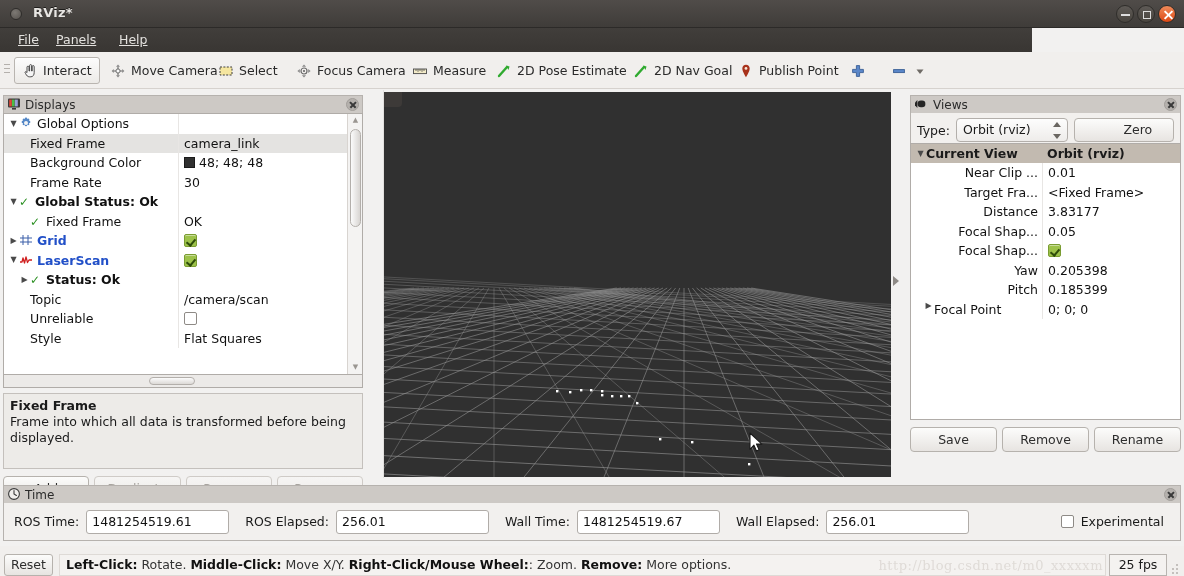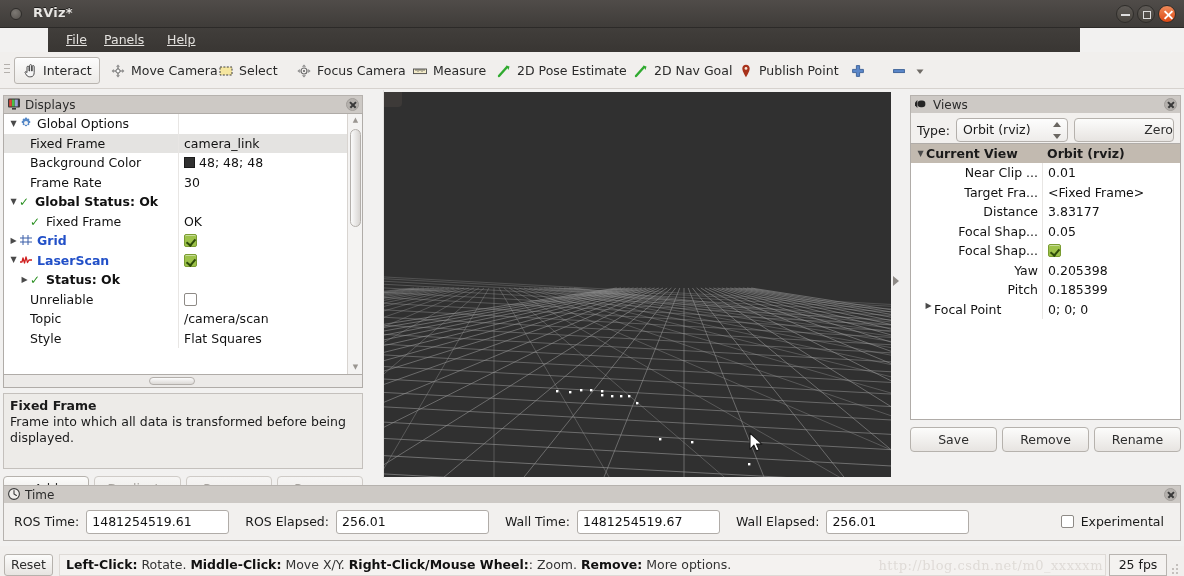--- a/index.html
+++ b/index.html
@@ -50,21 +50,20 @@
   .wbtn .x1, .wbtn .x2 {
     position:absolute; left:3.5px; top:8px; width:11px; height:2px; background:#fff;
   }
   .wbtn .x1 { transform: rotate(45deg); }
   .wbtn .x2 { transform: rotate(-45deg); }
 
   
   .menubar {
     position: absolute; left: 0; top: 28px; width: 1032px; height: 24px;
     background: linear-gradient(to bottom,#413e3b,#393633);
-    margin-left: 48px;
   }
   .menu-item {
     position: absolute; top: 3px; color: #e3e1de; font-size: 12.5px;
     padding: 1px 6px; cursor: default;
   }
   .menu-item u { text-decoration: underline; }
 
   
   .toolbar {
     position: absolute; left: 0; top: 52px; width: 1184px; height: 37px;
@@ -224,21 +223,21 @@
     border: 1px solid #b3afab; border-radius: 4px;
     font-size: 12.5px; color: #1a1a1a; line-height: 22px; padding-left: 6px;
   }
   .combo .spin {
     position:absolute; right: 6px; top: 3px; width: 9px; height: 17px;
     display:flex; flex-direction:column; align-items:center; justify-content:space-between;
   }
   .combo .spin .u { width:0;height:0;border-left:4px solid transparent;border-right:4px solid transparent;border-bottom:5px solid #6a6661;}
   .combo .spin .d { width:0;height:0;border-left:4px solid transparent;border-right:4px solid transparent;border-top:5px solid #6a6661;}
   .zero-btn {
-    width: 104px; height: 24px; line-height: 22px; text-align: right;
+    width: 104px; height: 24px; line-height: 22px; text-align: left;
     font-size: 12.5px; color: #2d2d2d;
     background: linear-gradient(to bottom,#fcfcfb,#e7e4e1);
     border: 1px solid #b6b2ad; border-radius: 4px; padding-left: 48px;
   }
   .views-tree {
     position: relative; height: 277px;
     background: #fff; border: 1px solid #b0aca8; overflow: hidden;
   }
   .vt-head {
     display:flex; height: 19px; background: #c2bab0; font-weight: bold;
@@ -574,34 +573,34 @@
               <span class="lbl-bold">Status: Ok</span>
             </div>
             <div class="row-val">
               <span></span>
             </div>
           </div>
           <div class="tree-row">
             <div class="row-name">
               <span class="tw spacer">·</span>
               <span class="tw"></span>
-              <span>Unreliable</span>
-            </div>
-            <div class="row-val">
-              <span class="check-empty"></span>
+              <span>Topic</span>
+            </div>
+            <div class="row-val">
+              <span>/camera/scan</span>
             </div>
           </div>
           <div class="tree-row">
             <div class="row-name">
               <span class="tw spacer">·</span>
               <span class="tw"></span>
-              <span>Topic</span>
-            </div>
-            <div class="row-val">
-              <span>/camera/scan</span>
+              <span>Unreliable</span>
+            </div>
+            <div class="row-val">
+              <span class="check-empty"></span>
             </div>
           </div>
           <div class="tree-row">
             <div class="row-name">
               <span class="tw spacer">·</span>
               <span class="tw"></span>
               <span>Style</span>
             </div>
             <div class="row-val">
               <span>Flat Squares</span>

